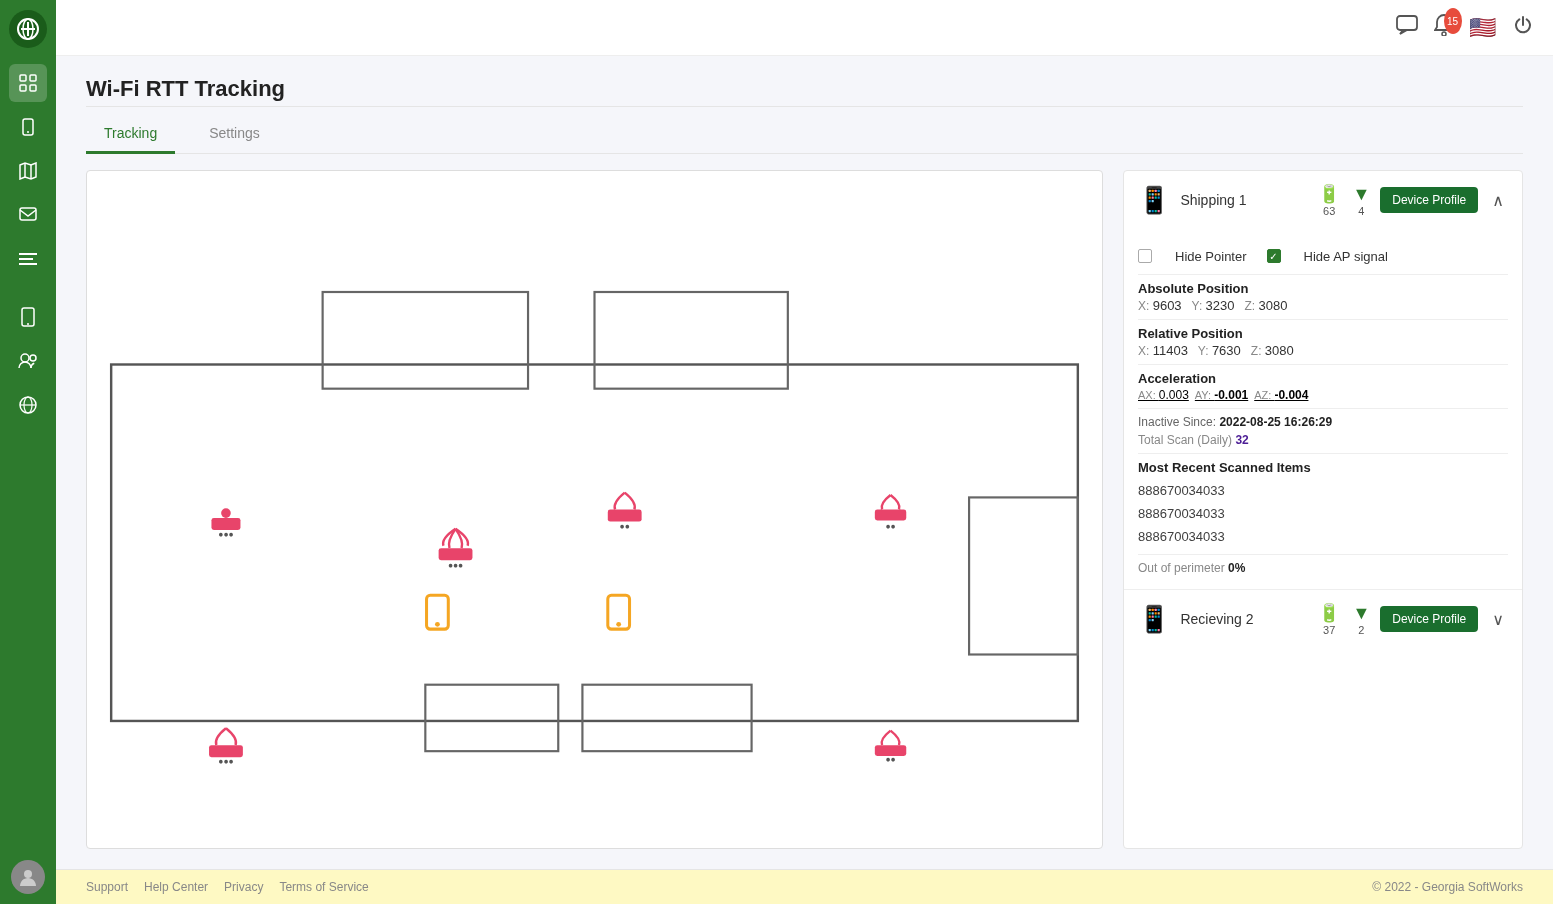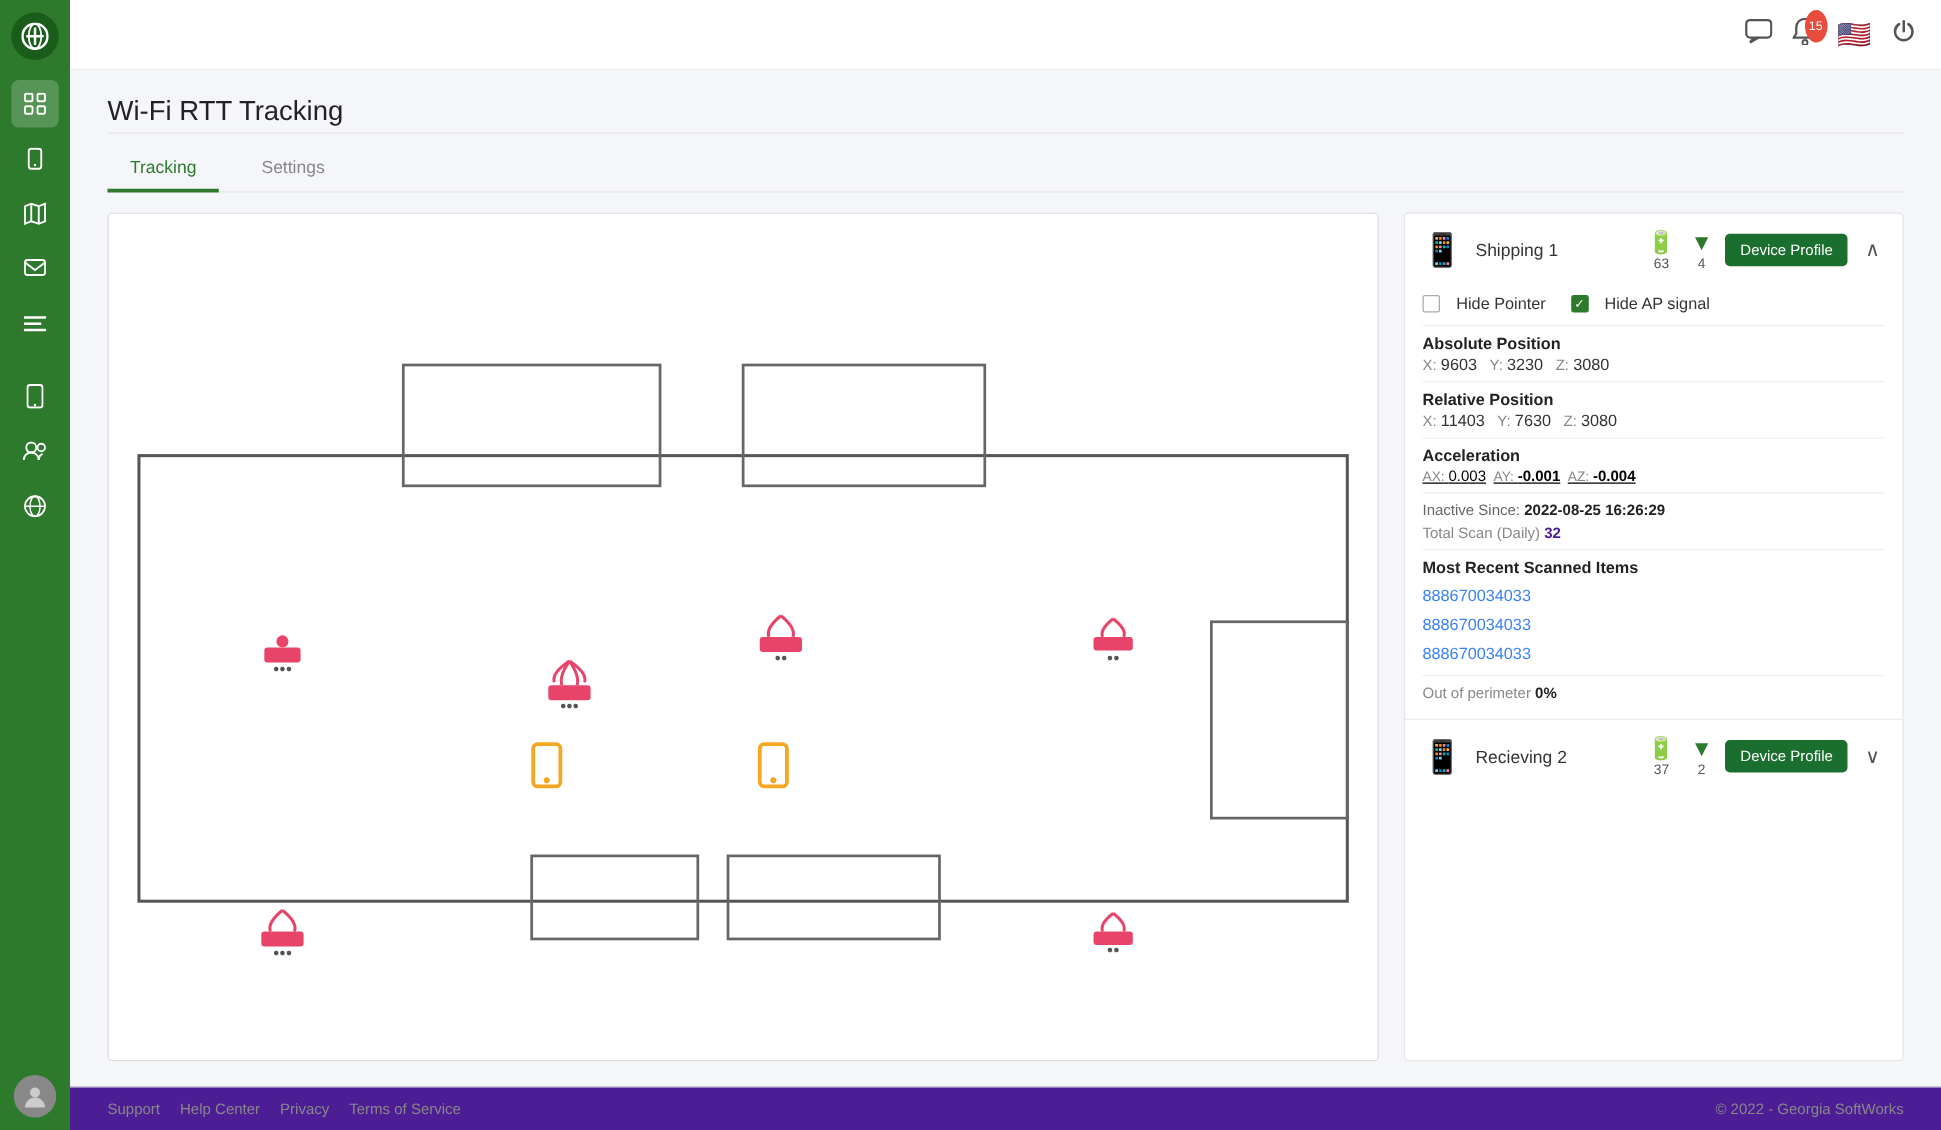--- a/index.html
+++ b/index.html
@@ -90,21 +90,21 @@
     .content {
       flex: 1;
       overflow-y: auto;
       padding: 20px 30px 20px 30px;
       display: flex;
       flex-direction: column;
     }
 
     .page-title {
       font-size: 22px;
-      font-weight: 400;
+      font-weight: 700;
       color: #222;
       margin-bottom: 4px;
     }
     .breadcrumb {
       font-size: 12px;
       color: #888;
       margin-bottom: 16px;
     }
     .breadcrumb a { color: #888; text-decoration: none; }
     .breadcrumb span { color: #555; }
@@ -220,24 +220,25 @@
     }
 
     .checkrow {
       display: flex;
       align-items: center;
       gap: 20px;
       margin-bottom: 10px;
     }
     .check-item {
       display: flex;
-      align-items: flex-end;
-      gap: 13px;
+      align-items: flex-start;
+      gap: 23px;
       font-size: 13px;
       color: #333;
+      margin-top: 14px;
     }
     .checkbox {
       width: 14px; height: 14px;
       border: 1.5px solid #aaa;
       border-radius: 2px;
       display: flex; align-items: center; justify-content: center;
     }
     .checkbox.checked {
       background: #2d7a2d;
       border-color: #2d7a2d;
@@ -293,42 +294,42 @@
     .scan-count { font-weight: 600; color: #4c1d95; }
 
     .recent-title {
       font-size: 13px;
       font-weight: 600;
       color: #222;
       margin-bottom: 4px;
     }
     .scan-item {
       font-size: 13px;
-      color: #3b82f6;
+      color: #404040;
       padding: 4px 0;
     }
 
     .perimeter-row {
       font-size: 12px;
       color: #888;
       margin-top: 6px;
     }
     .perimeter-val { font-weight: 600; color: #222; }
 
     
     .device-card-2 {
       padding: 12px 14px;
       display: flex;
       align-items: center;
       gap: 10px;
     }
 
     
     .footer {
-      background: #4c1d95;
+      background: #fef9c3;
       border-top: 1px solid #e5e5e5;
       padding: 10px 30px;
       display: flex;
       justify-content: space-between;
       font-size: 12px;
       color: #888;
       flex-shrink: 0;
     }
     .footer-links { display: flex; gap: 16px; }
     .footer-links a { color: #888; text-decoration: none; }

